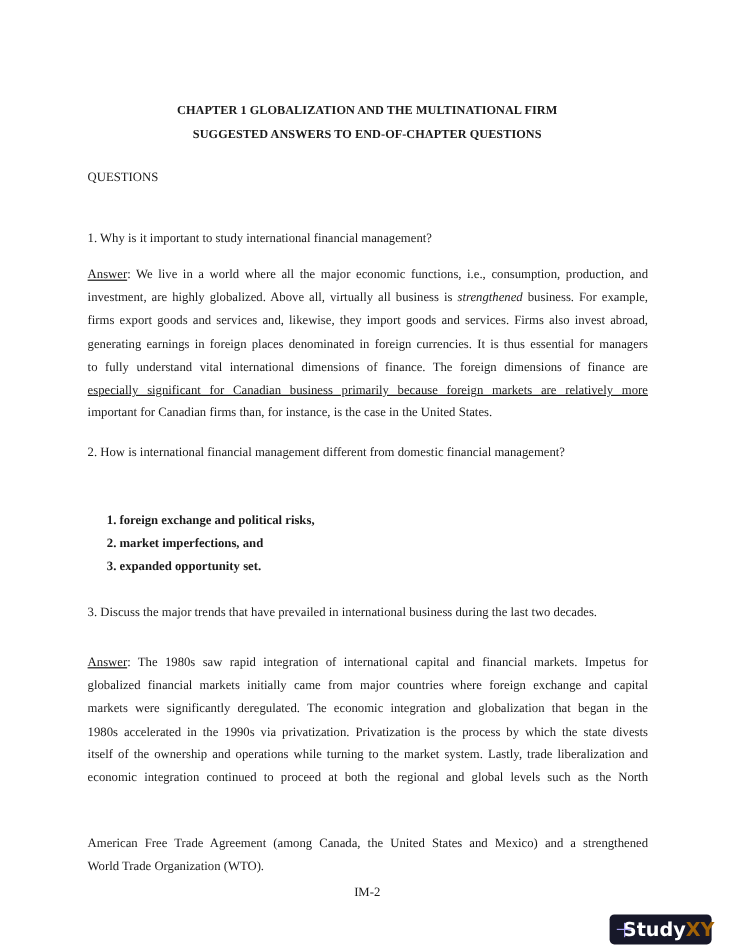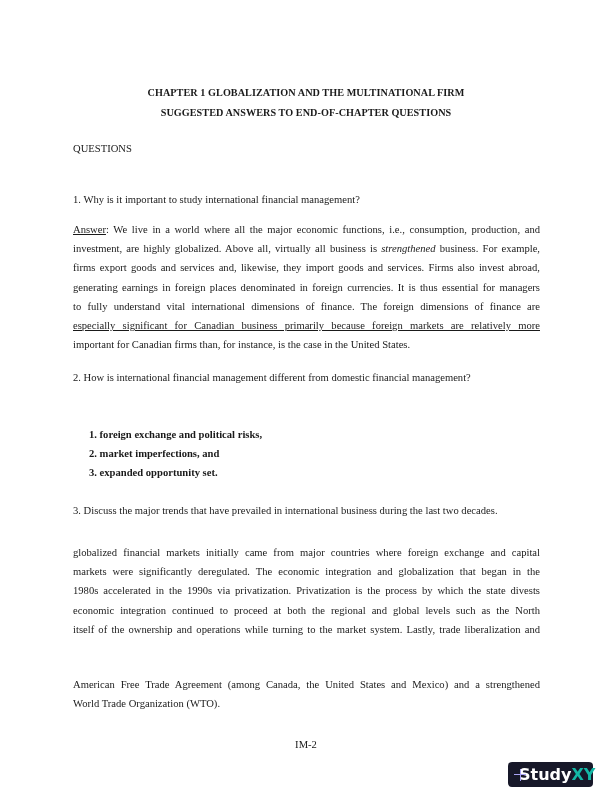--- a/index.html
+++ b/index.html
@@ -27,21 +27,21 @@
     display: flex; align-items: center; box-sizing: border-box; padding-left: 6px;
     font-family: "DejaVu Sans", sans-serif; font-weight: bold; font-size: 16px;
   }
   .badge .plus { width: 12px; height: 12px; position: relative; margin-right: 5px; }
   .badge .plus::before, .badge .plus::after {
     content: ""; position: absolute; background: #a9a3f5;
   }
   .badge .plus::before { left: 5.5px; top: 0; width: 1.2px; height: 12px; }
   .badge .plus::after { left: 0; top: 5.5px; width: 12px; height: 1.2px; }
   .badge .study { color: #ffffff; }
-  .badge .xy { color: #14b8a6; }
+  .badge .xy { color: #a16207; }
 </style>
 </head>
 <body>
 
 <div class="page">
 
   <div class="title" style="top:71px;">CHAPTER 1  GLOBALIZATION AND THE MULTINATIONAL FIRM</div>
   <div class="title" style="top:91px;">SUGGESTED ANSWERS TO END-OF-CHAPTER QUESTIONS</div>
 
   <div class="line" style="top:127px;">QUESTIONS</div>
@@ -60,25 +60,26 @@
 
   <div class="line" style="top:356px;">2.   How is international financial management different from domestic financial management?</div>
 
   <div class="list-item" style="top:413px;">1. foreign exchange and political risks,</div>
   <div class="list-item" style="top:432px;">2. market imperfections, and</div>
   <div class="list-item" style="top:451px;">3. expanded opportunity set.</div>
 
   <div class="line" style="top:489px;">3. Discuss the major trends that have prevailed in international business during the last two decades.</div>
 
   <div class="para" style="top:527px;">
+    <p style="text-align-last: justify;"><span class="ans-label">Answer</span><span>:  The 1980s saw rapid integration of international capital and financial markets. Impetus for</span></p>
     <p style="text-align-last: justify;">globalized financial markets initially came from major countries where foreign exchange and capital</p>
     <p style="text-align-last: justify;">markets were significantly deregulated. The economic integration and globalization that began in the</p>
     <p style="text-align-last: justify;">1980s accelerated in the 1990s via privatization. Privatization is the process by which the state divests</p>
+    <p style="text-align-last: justify;">itself of the ownership and operations while turning to the market system. Lastly, trade liberalization and</p>
     <p style="text-align-last: justify;">economic integration continued to proceed at both the regional and global levels such as the North</p>
-    <p style="text-align-last: justify;">itself of the ownership and operations while turning to the market system. Lastly, trade liberalization and</p>
     <p style="text-align-last: justify; margin-top: 36px;">American Free Trade Agreement (among Canada, the United States and Mexico) and a strengthened</p>
     <p>World Trade Organization (WTO).</p>
   </div>
 
 
   <div class="footer">IM-2</div>
 
   <div class="badge">
     <span class="plus"></span>
     <span class="study">Study</span>

